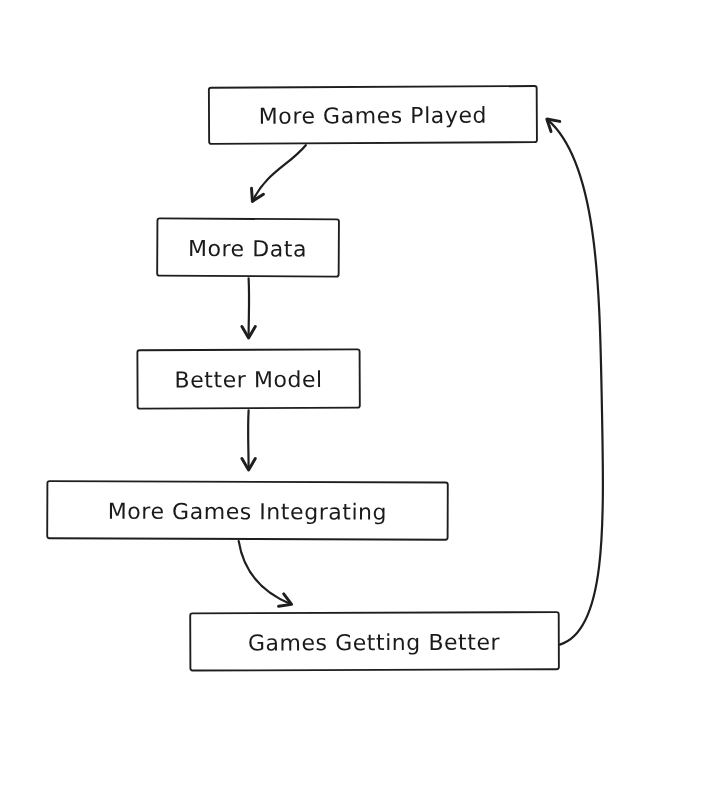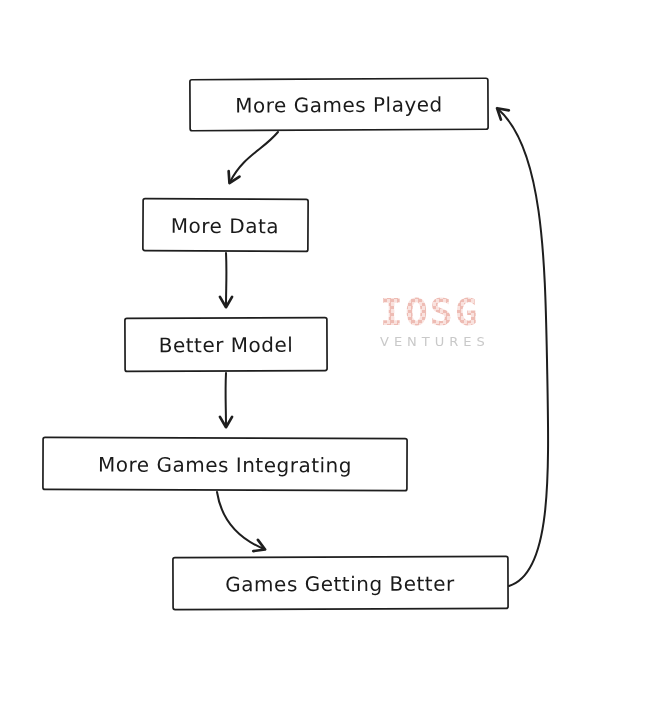--- a/index.html
+++ b/index.html
@@ -68,24 +68,20 @@
     letter-spacing: 5px;
     color: #c9c9c9;
     font-weight: 500;
   }
 </style>
 </head>
 <body>
 
 <div class="canvas">
 
-  <div class="watermark">
-    <div class="watermark-title">IOSG</div>
-    <div class="watermark-subtitle">VENTURES</div>
-  </div>
 
   <svg class="diagram" width="650" height="724" viewBox="0 0 650 724">
     <defs>
       <marker id="arrowhead" viewBox="0 0 14 14" refX="10" refY="7" markerWidth="8.5" markerHeight="8.5" orient="auto-start-reverse">
         <path d="M 2.5 2 L 11 7 L 2.5 12" fill="none" stroke="#1e1e1e" stroke-width="2.2" stroke-linecap="round" stroke-linejoin="round"></path>
       </marker>
     </defs>
 
     <g>
       <path class="edge" d="M 278 132 C 263 150, 243 156, 230 182" marker-end="url(#arrowhead)"></path>

